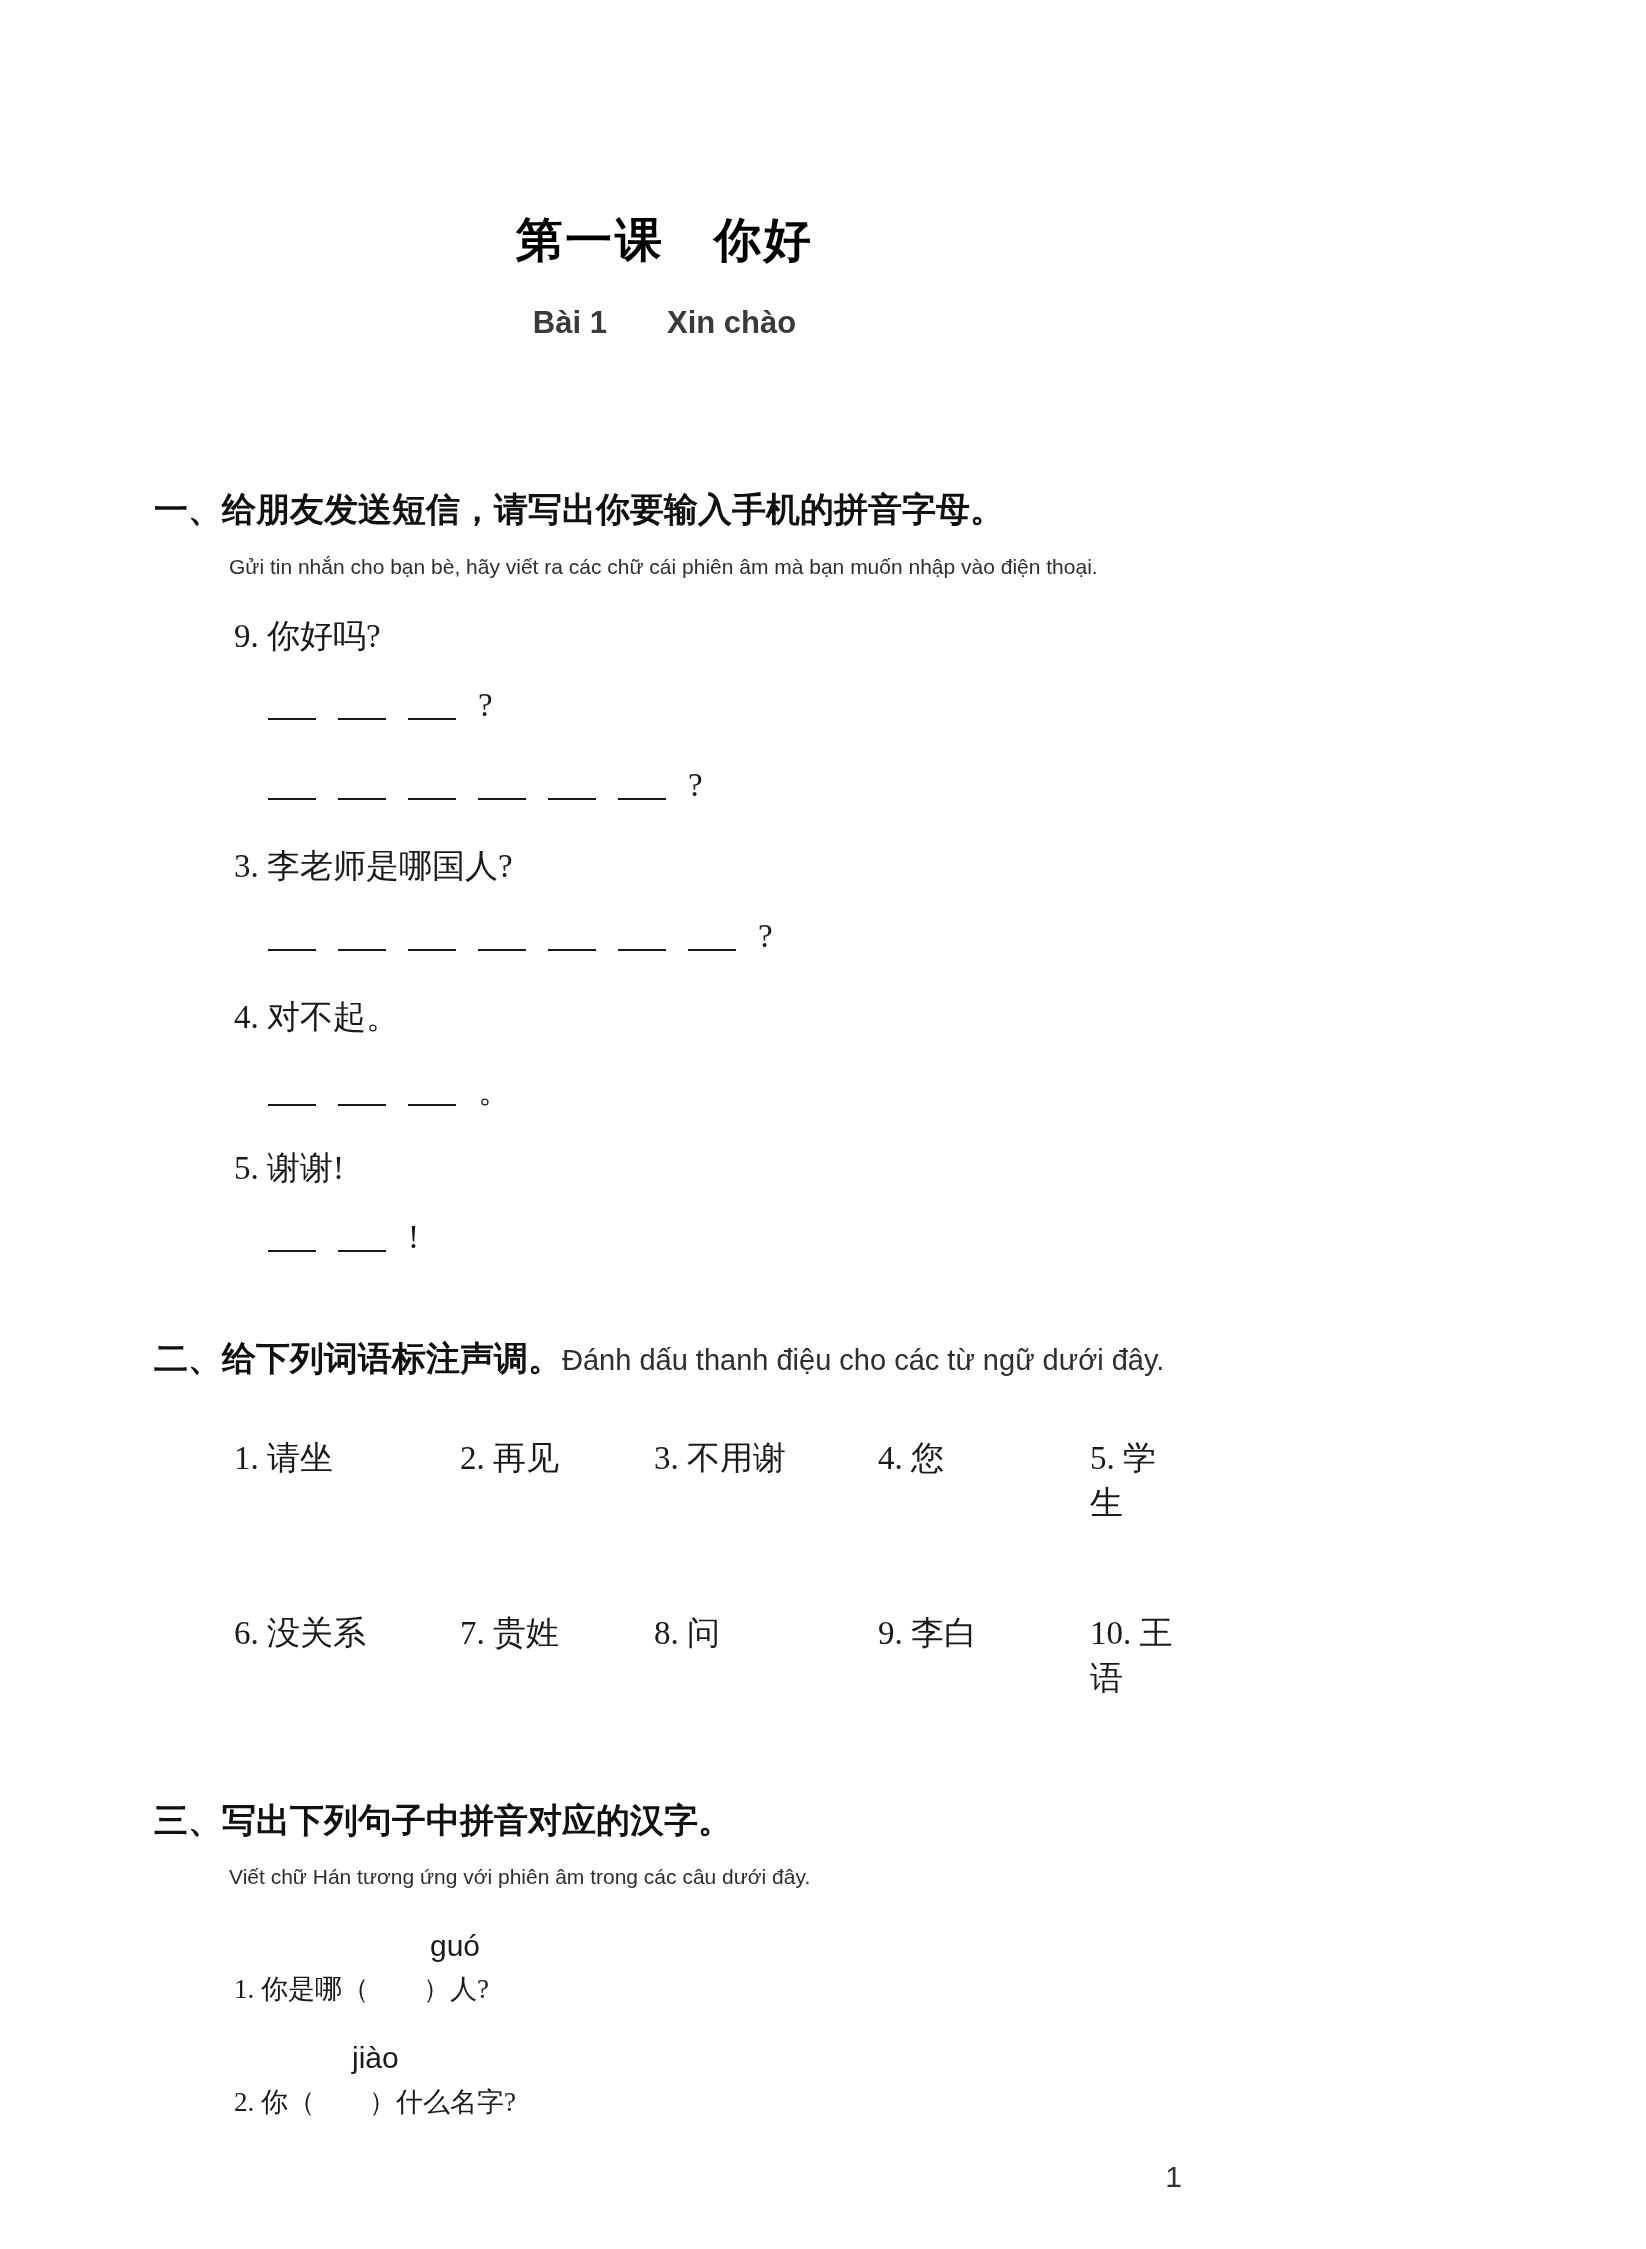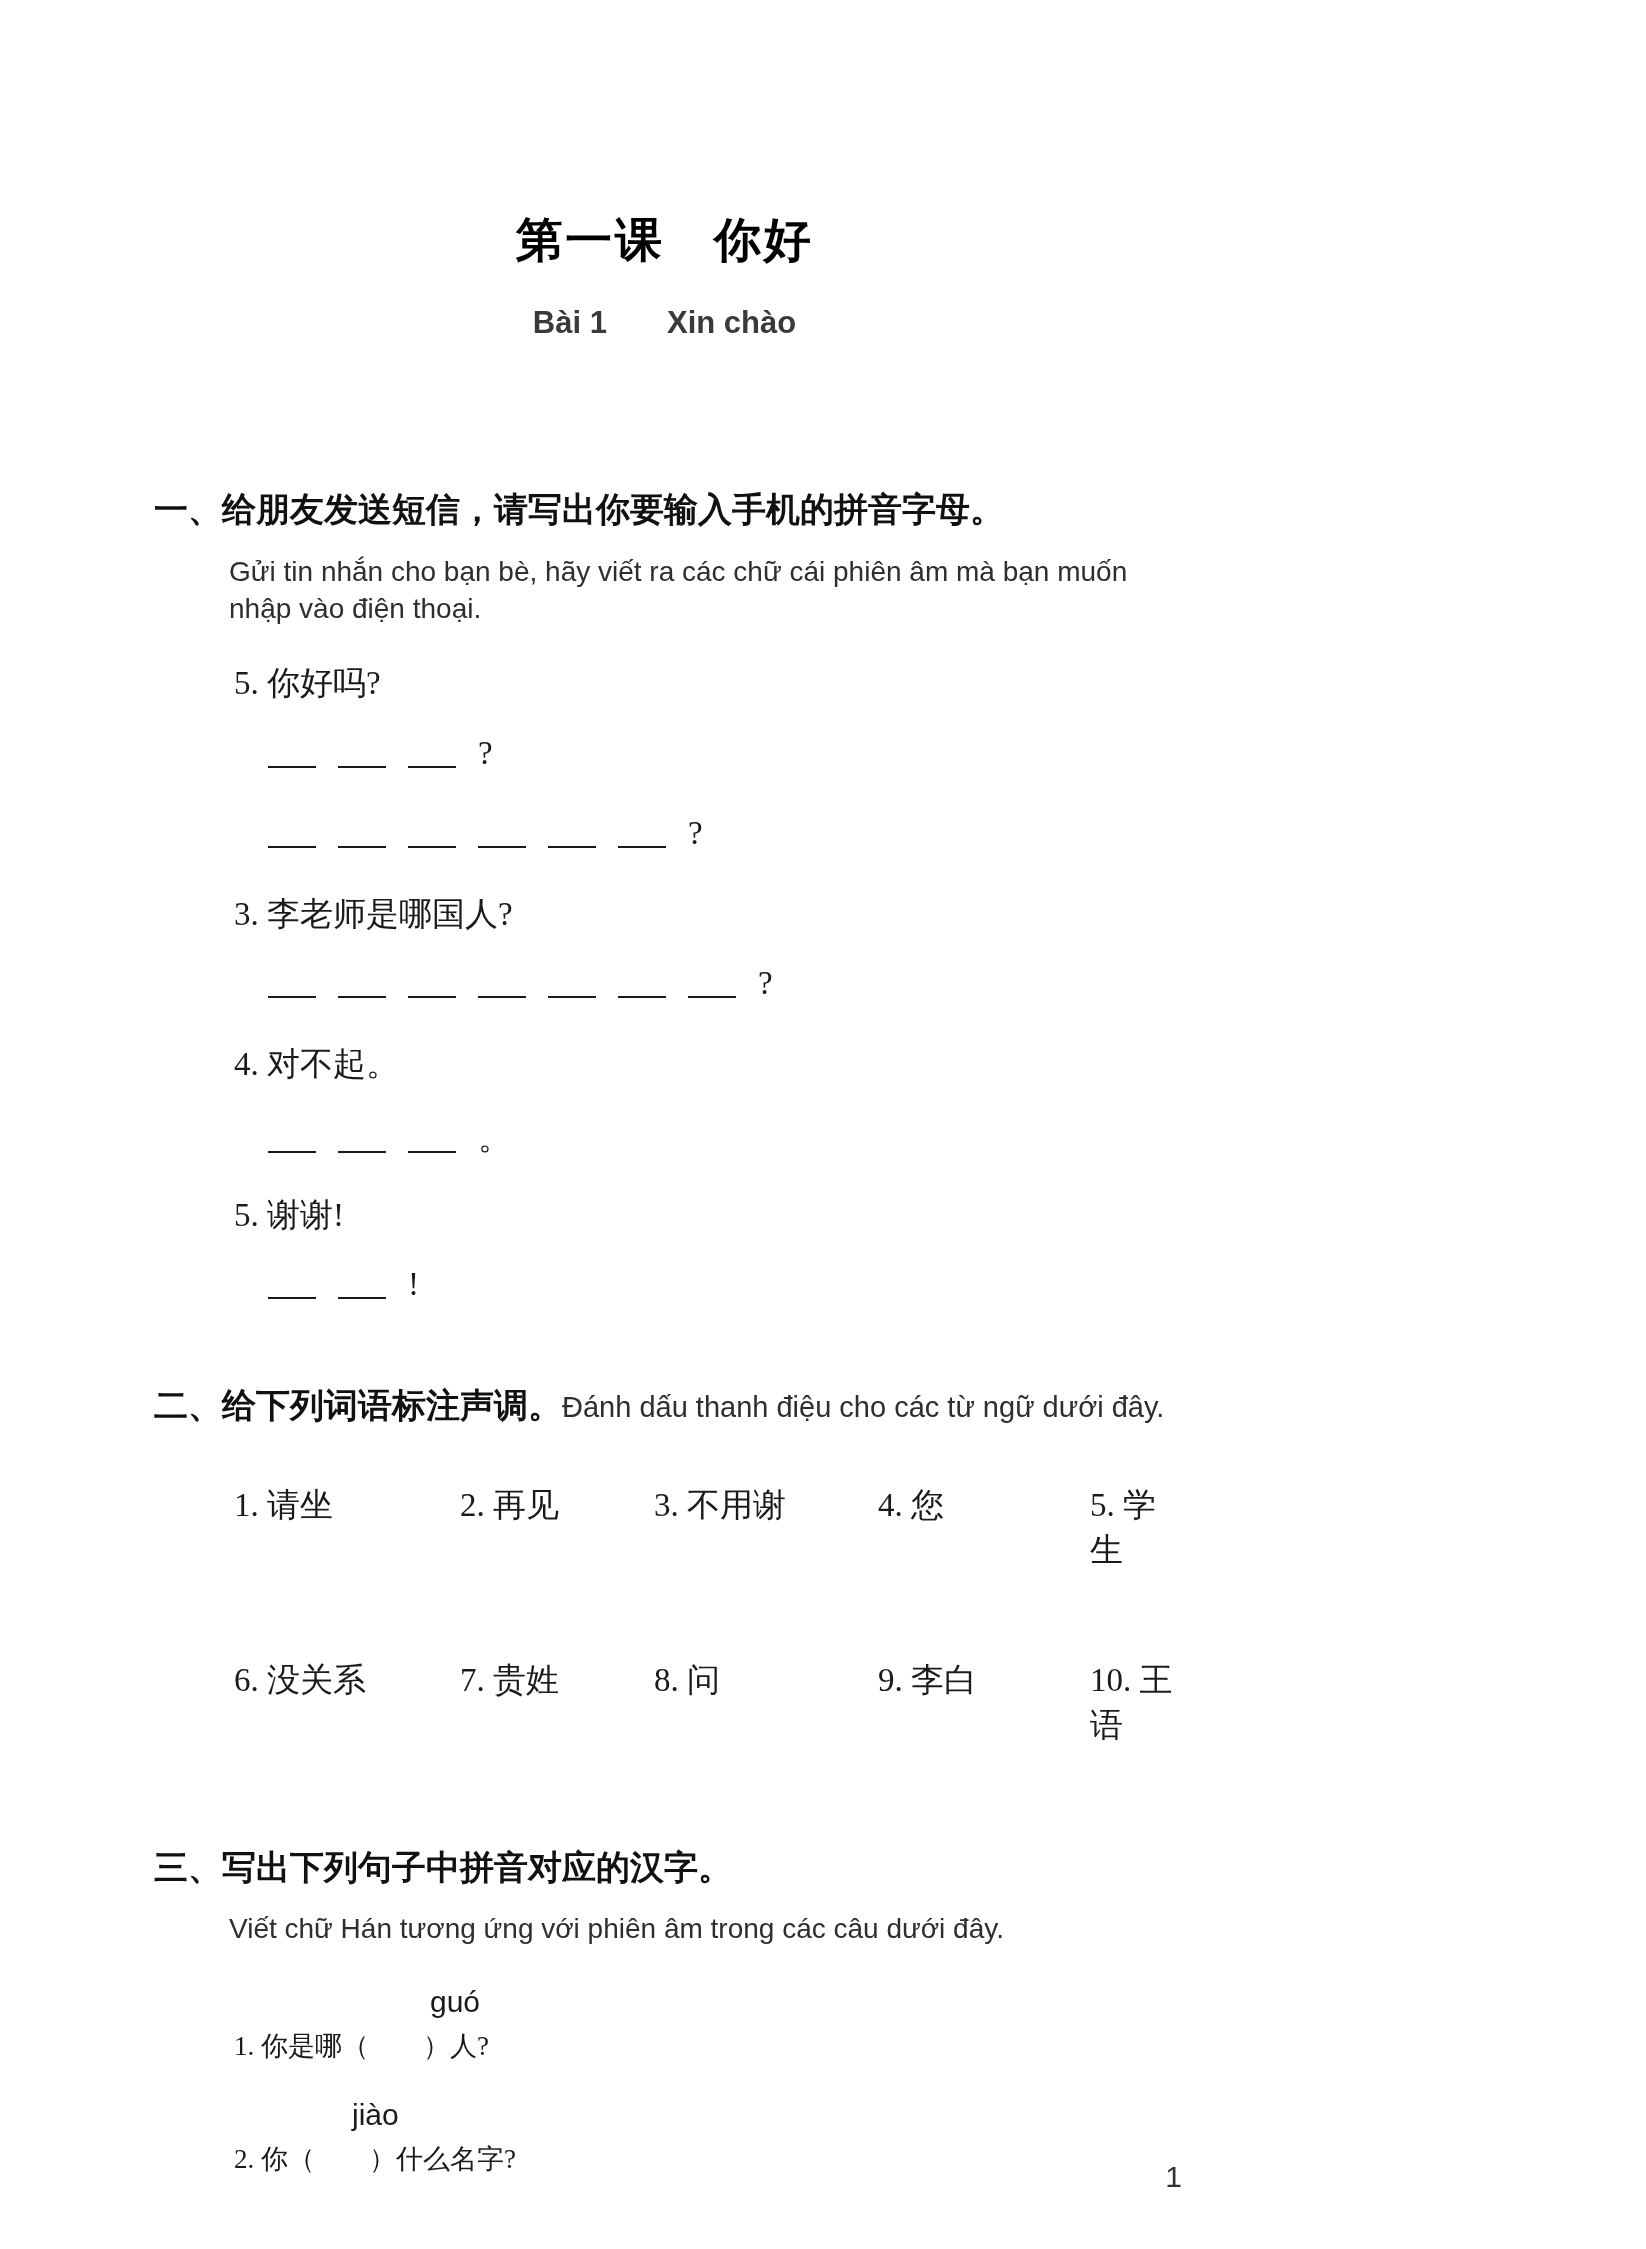--- a/index.html
+++ b/index.html
@@ -57,21 +57,21 @@
   .vi-inline {
     font-family: "Liberation Sans", "DejaVu Sans", sans-serif;
     font-weight: normal;
     font-size: 29px;
     color: #2e2e2e;
     margin-left: 0;
   }
   .vi-sub {
     margin: 22px 0 0 75px;
     font-family: "Liberation Sans", "DejaVu Sans", sans-serif;
-    font-size: 28px;
+    font-size: 21px;
     color: #2e2e2e;
     line-height: 1.35;
   }
   
   .items { margin-top: 36px; margin-left: 80px; }
   .item { margin-bottom: 6.5px; }
   .item-text {
     font-size: 33px;
     line-height: 1.2;
     color: #1a1a1a;
@@ -142,21 +142,21 @@
       <span>Bài 1</span>
       <span>Xin chào</span>
     </div>
   </div>
 
   <div class="section" id="section-1">
     <h2 class="section-heading">一、给朋友发送短信，请写出你要输入手机的拼音字母。</h2>
     <p class="vi-sub">Gửi tin nhắn cho bạn bè, hãy viết ra các chữ cái phiên âm mà bạn muốn nhập vào điện thoại.</p>
     <div class="items" id="s1-items">
         <div class="item">
-          <div class="item-text">5. 你好吗?</div>
+          <div class="item-text">9. 你好吗?</div>
           <div class="blank-line"><span class="blank"></span><span class="blank"></span><span class="blank"></span><span class="end-punct">?</span></div>
         </div>
         <div class="item">
           <div class="blank-line"><span class="blank"></span><span class="blank"></span><span class="blank"></span><span class="blank"></span><span class="blank"></span><span class="blank"></span><span class="end-punct">?</span></div>
         </div>
         <div class="item">
           <div class="item-text">3. 李老师是哪国人?</div>
           <div class="blank-line"><span class="blank"></span><span class="blank"></span><span class="blank"></span><span class="blank"></span><span class="blank"></span><span class="blank"></span><span class="blank"></span><span class="end-punct">?</span></div>
         </div>
         <div class="item">

